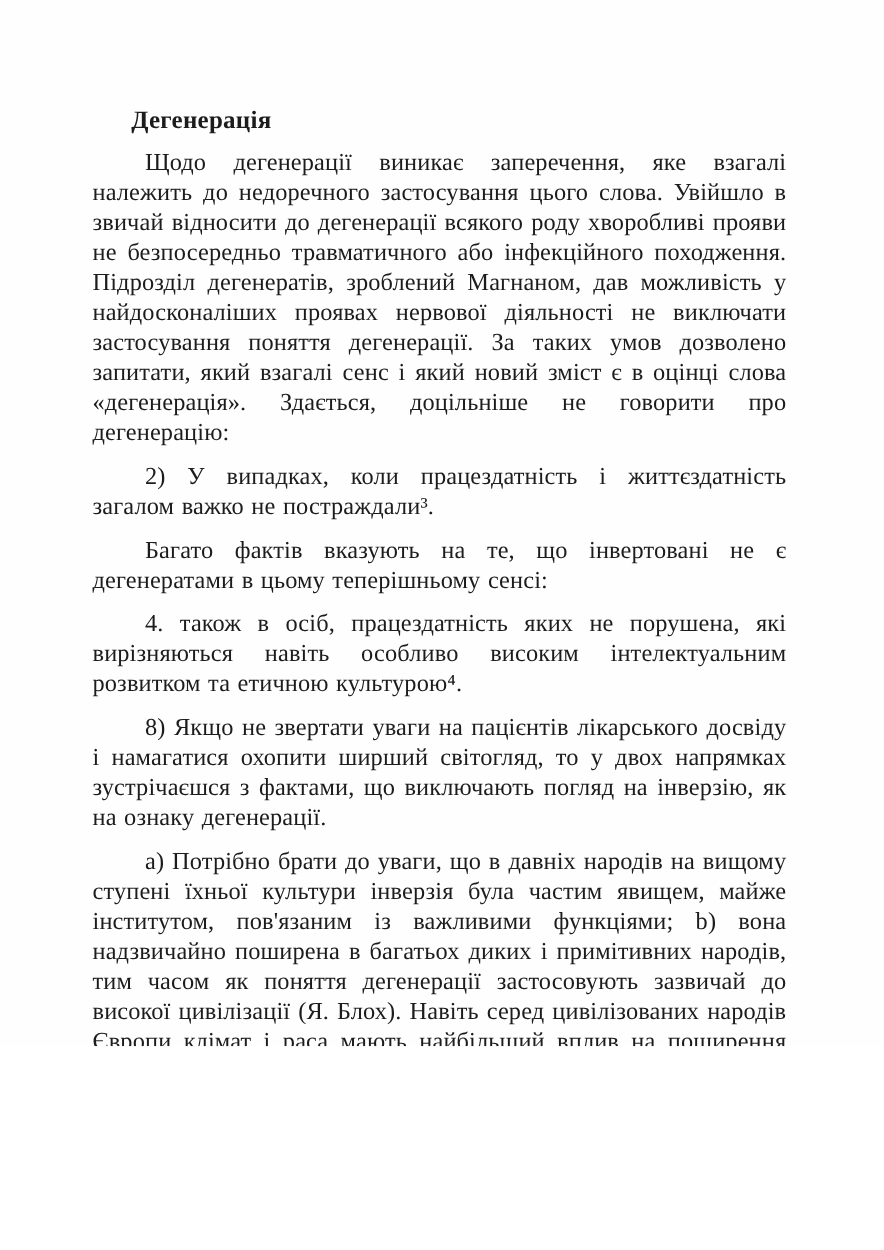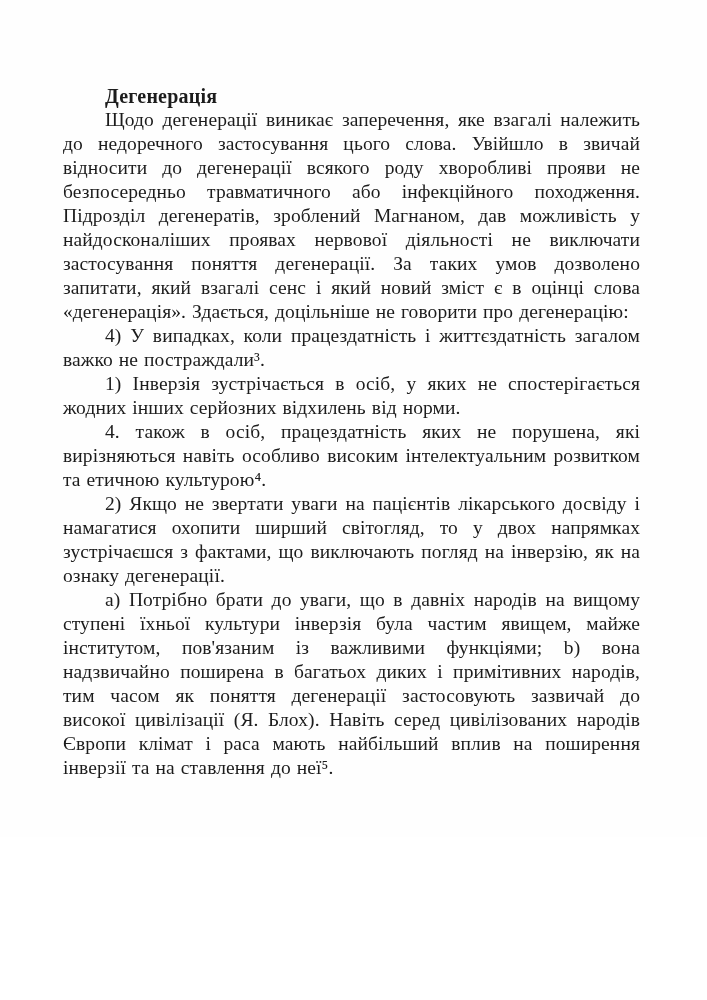--- a/index.html
+++ b/index.html
@@ -30,41 +30,41 @@
     font-weight: bold;
     text-indent: 42px;
     margin: 0;
     letter-spacing: 0.2px;
   }
   .para {
     font-size: 19.5px;
     line-height: 24px;
     text-align: justify;
     text-indent: 42px;
-    margin: 0;
+    margin: 11px;
     letter-spacing: 0.1px;
     word-spacing: 1px;
   }
   .page-number {
     position: absolute;
     top: 918px;
     left: 0;
     width: 707px;
     text-align: center;
     font-size: 17px;
     color: #2a2a2a;
   }
 </style>
 </head>
 <body>
 
 <div class="page">
   <div class="text-block">
     <p class="section-title">Дегенерація</p>
     <p class="para">Щодо дегенерації виникає заперечення, яке взагалі належить до недоречного застосування цього слова. Увійшло в звичай відносити до дегенерації всякого роду хворобливі прояви не безпосередньо травматичного або інфекційного походження. Підрозділ дегенератів, зроблений Магнаном, дав можливість у найдосконаліших проявах нервової діяльності не виключати застосування поняття дегенерації. За таких умов дозволено запитати, який взагалі сенс і який новий зміст є в оцінці слова «дегенерація». Здається, доцільніше не говорити про дегенерацію:</p>
-    <p class="para">4) У випадках, коли працездатність і життєздатність загалом важко не постраждали³.</p>
-    <p class="para">1) Інверзія зустрічається в осіб, у яких не спостерігається жодних інших серйозних відхилень від норми.</p>
+    <p class="para">2) У випадках, коли працездатність і життєздатність загалом важко не постраждали³.</p>
+    <p class="para">Багато фактів вказують на те, що інвертовані не є дегенератами в цьому теперішньому сенсі:</p>
     <p class="para">4. також в осіб, працездатність яких не порушена, які вирізняються навіть особливо високим інтелектуальним розвитком та етичною культурою⁴.</p>
-    <p class="para">2) Якщо не звертати уваги на пацієнтів лікарського досвіду і намагатися охопити ширший світогляд, то у двох напрямках зустрічаєшся з фактами, що виключають погляд на інверзію, як на ознаку дегенерації.</p>
+    <p class="para">8) Якщо не звертати уваги на пацієнтів лікарського досвіду і намагатися охопити ширший світогляд, то у двох напрямках зустрічаєшся з фактами, що виключають погляд на інверзію, як на ознаку дегенерації.</p>
     <p class="para">а) Потрібно брати до уваги, що в давніх народів на вищому ступені їхньої культури інверзія була частим явищем, майже інститутом, пов'язаним із важливими функціями; b) вона надзвичайно поширена в багатьох диких і примітивних народів, тим часом як поняття дегенерації застосовують зазвичай до високої цивілізації (Я. Блох). Навіть серед цивілізованих народів Європи клімат і раса мають найбільший вплив на поширення інверзії та на ставлення до неї⁵.</p>
   </div>
   <div class="page-number">6</div>
 </div>
 
 </body></html>

